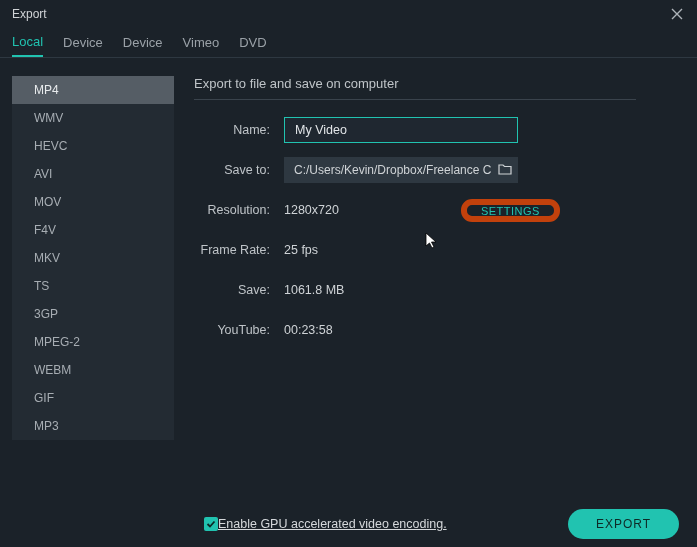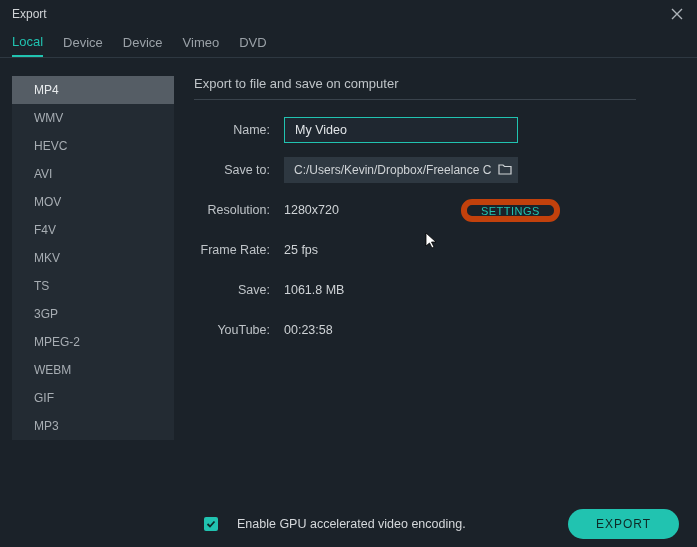--- a/index.html
+++ b/index.html
@@ -156,23 +156,24 @@
     height: 46px;
     display: flex;
     align-items: center;
     padding-left: 204px;
     padding-right: 18px;
     justify-content: space-between;
   }
   .gpu-row {
     display: flex;
     align-items: flex-end;
-    gap: 19px;
+    gap: 0;
     font-size: 12.5px;
     color: #d5d8db;
+    text-decoration: underline;
   }
   .checkbox {
     width: 14px; height: 14px;
     background: #21c3b0;
     display: flex;
     align-items: center;
     justify-content: center;
     cursor: pointer;
     border-radius: 2px;
   }

